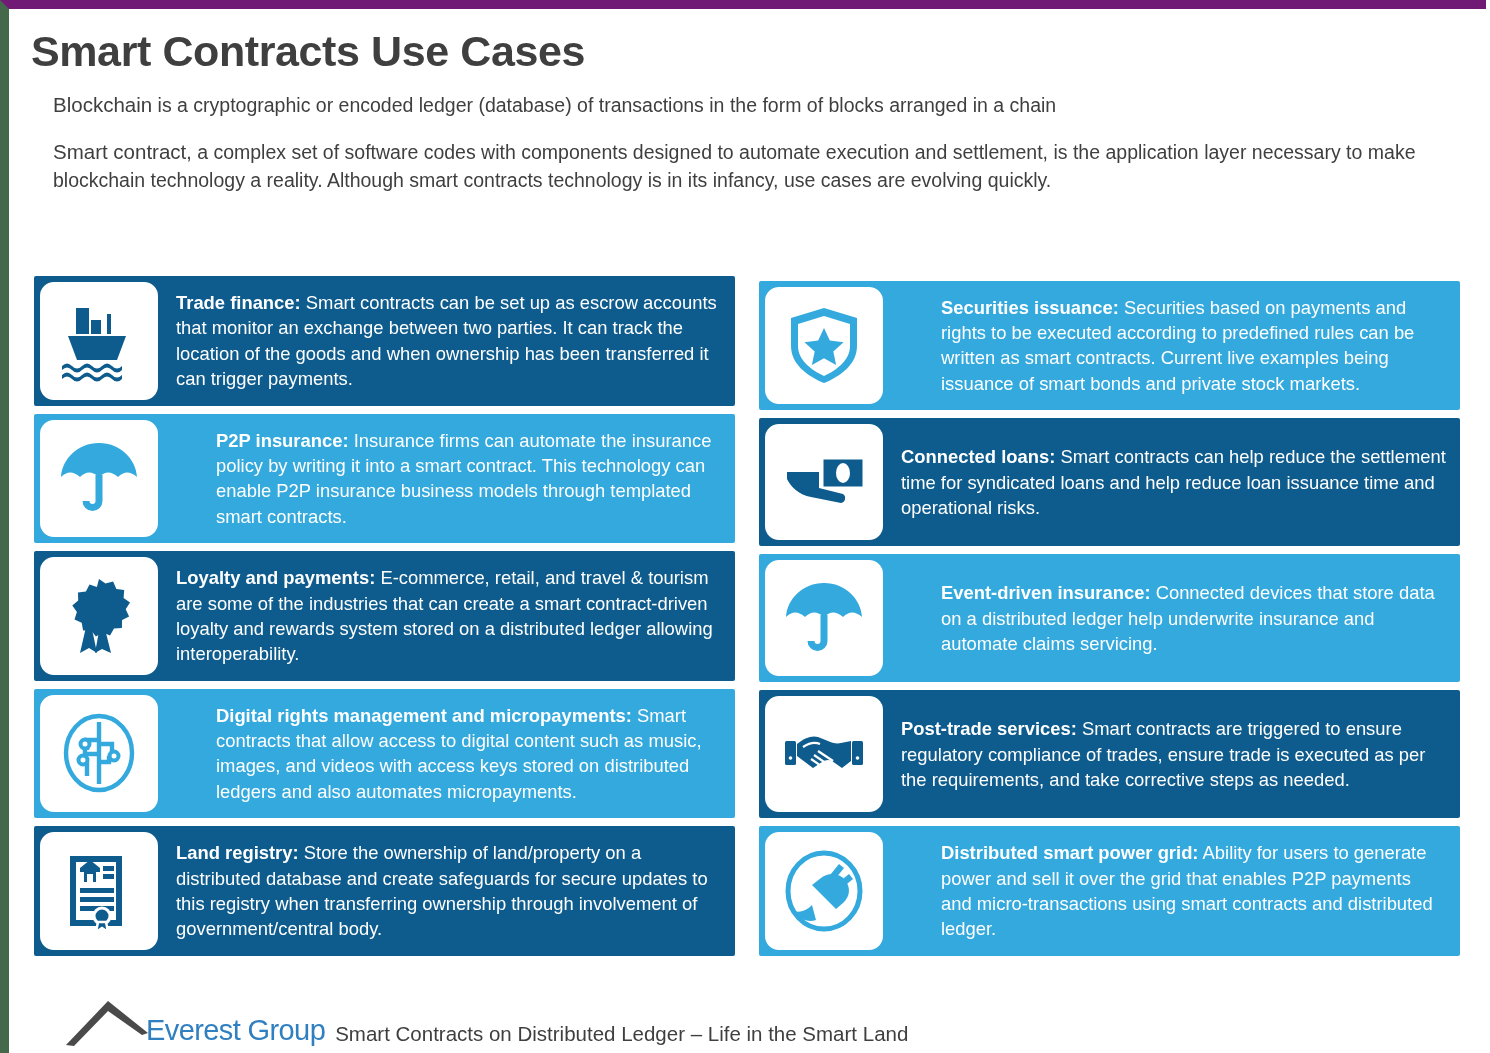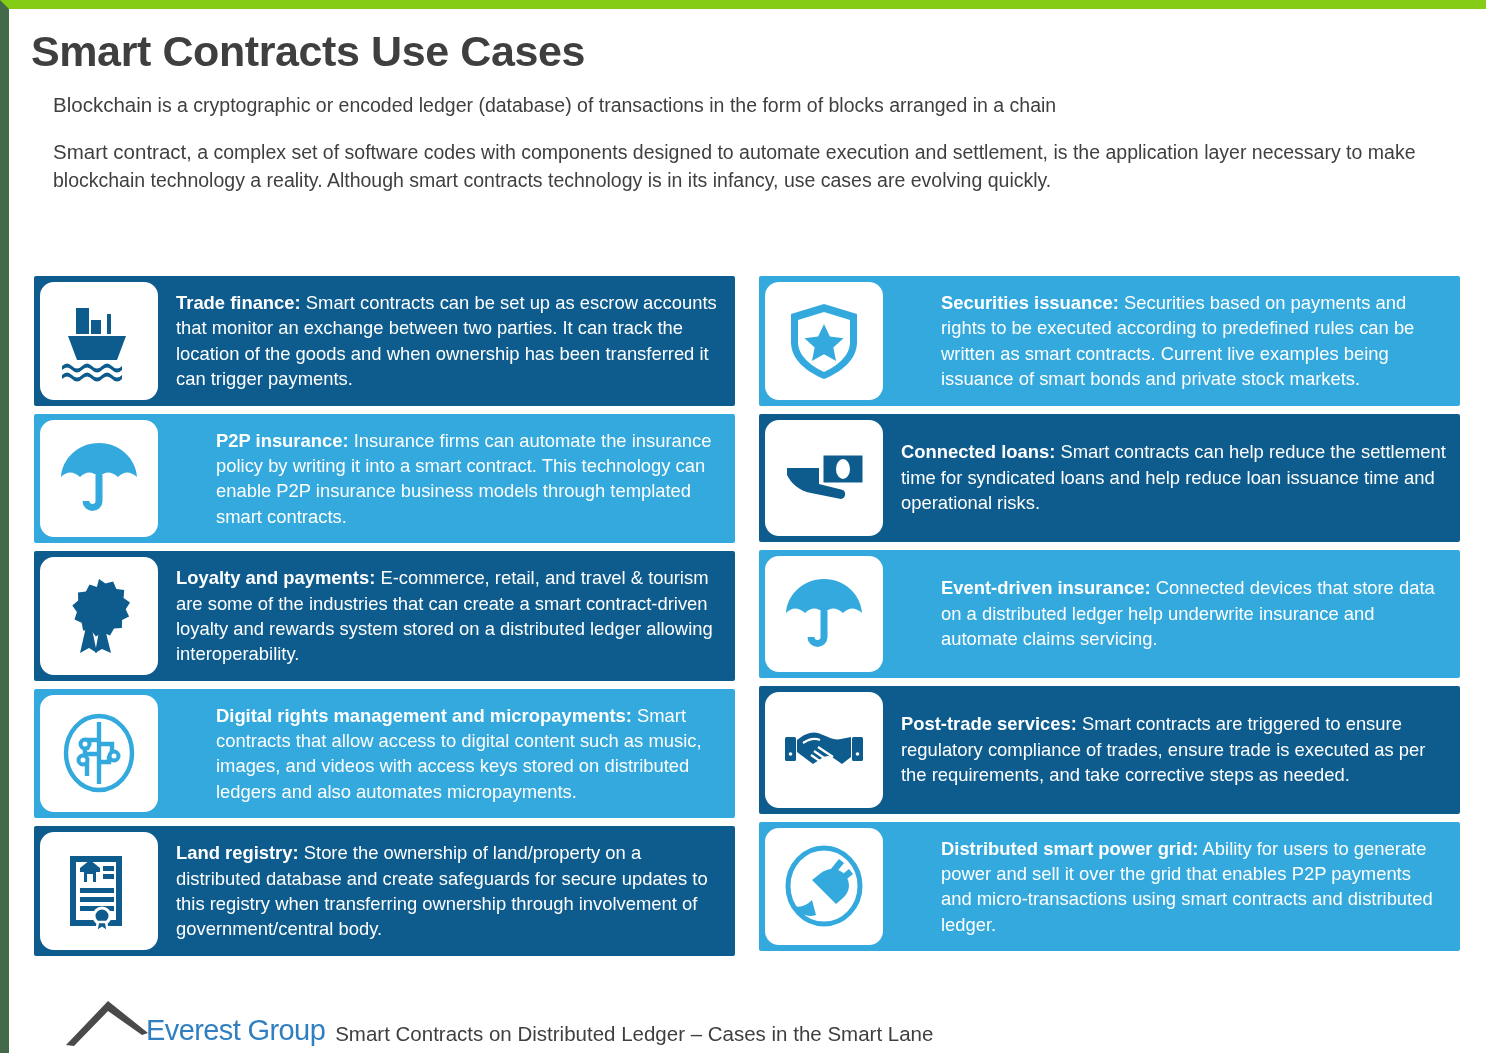--- a/index.html
+++ b/index.html
@@ -11,21 +11,21 @@
     width: 1490px;
     height: 1053px;
     font-family: "Liberation Sans", sans-serif;
     overflow: hidden;
   }
   .page {
     position: relative;
     width: 1486px;
     height: 1053px;
     box-sizing: border-box;
-    border-top: 9px solid #84cc16;
+    border-top: 9px solid #701a75;
     border-left: 9px solid #44694a;
     background: #ffffff;
   }
   .inner {
     position: relative;
     width: 100%;
     height: 100%;
     box-sizing: border-box;
     padding: 0;
   }
@@ -62,20 +62,21 @@
     left: 25px;
     width: 1442px;
     display: flex;
     gap: 24px;
   }
   .col {
     display: flex;
     flex-direction: column;
     gap: 8px;
     width: 701px;
+    justify-content: flex-end;
   }
   .card {
     position: relative;
     display: flex;
     align-items: stretch;
     border-radius: 2px;
     min-height: 128px;
   }
   .card.dark  { background: #0e5c8d; }
   .card.light { background: #33a9dd; gap: 40px; }
@@ -367,17 +368,17 @@
       </div>
     </div>
 
     <div class="footer">
       <div class="logo">
         <svg class="logo-mark" width="86" height="48" viewBox="0 0 86 48" aria-hidden="true">
           <path d="M2 46 L44 2 L84 34 L78 36 L44 12 L10 47 Z" fill="#4a4a4a"></path>
         </svg>
         <span class="logo-word">Everest Group</span>
       </div>
-      <span class="footer-caption">Smart Contracts on Distributed Ledger – Cases in the Smart Lane</span>
+      <span class="footer-caption">Smart Contracts on Distributed Ledger – Life in the Smart Land</span>
     </div>
 
   </div>
 </div>
 
 </body></html>

